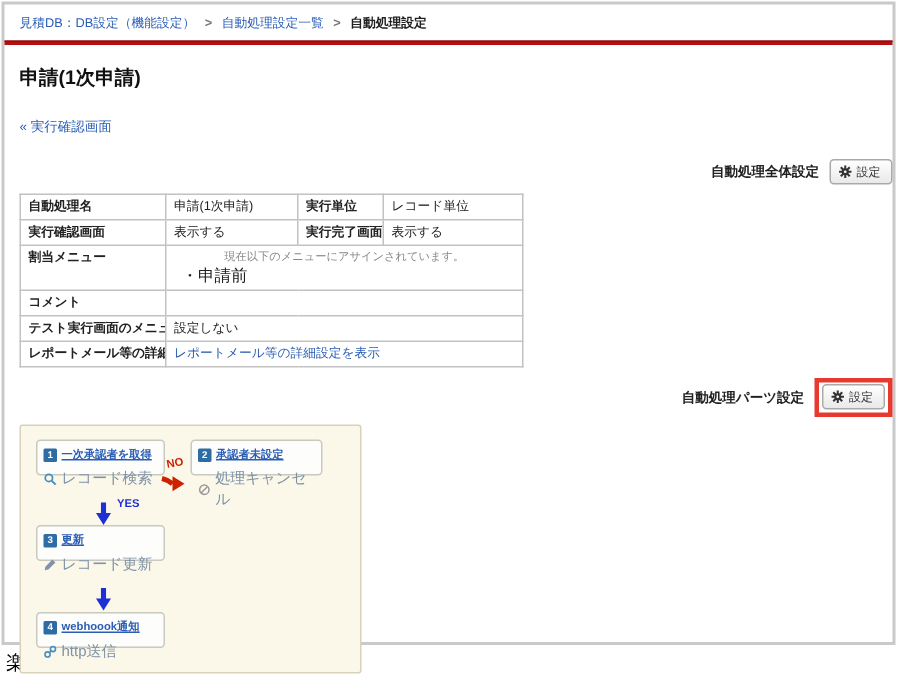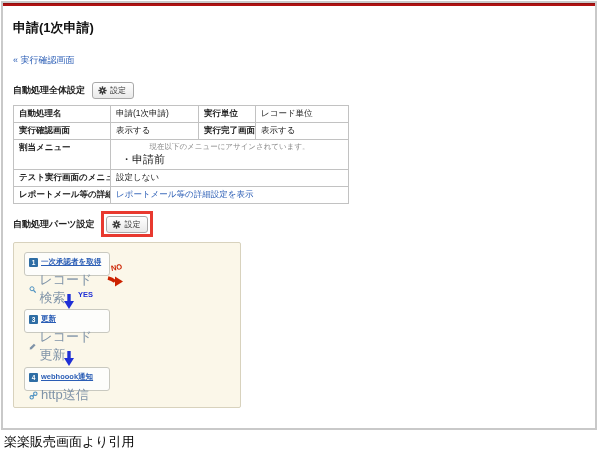--- a/index.html
+++ b/index.html
@@ -10,21 +10,21 @@
   
   .breadcrumb { padding:7px 10px 5px 10px; font-size:8.5px; color:#666; }
   .breadcrumb a { color:#2a5db5; text-decoration:none; }
   .breadcrumb .sep { margin:0 4px; color:#777; font-weight:bold; }
   .breadcrumb b { color:#222; font-weight:bold; }
   .redline { height:3px; background:#b01212; border-top:1px solid #8f0d0d; }
   
   h1.page-title { margin:13px 10px 0 10px; font-size:13px; font-weight:bold; color:#111; }
   a.backlink { display:block; margin:17px 10px 0 10px; font-size:9px; color:#2a5db5; text-decoration:none; }
   
-  .sec-head { display:flex; align-items:center; gap:7px; margin:13px 0 0 10px; height:20px; }
+  .sec-head { display:flex; align-items:center; gap:7px; margin:13px 0 0 10px; height:20px;justify-content:flex-end; }
   .sec-head.second { margin-top:8px; height:24px; }
   .sec-title { font-size:9px; font-weight:bold; color:#222; }
   button.setting-btn { display:inline-flex; align-items:center; gap:3px; font-size:8px; color:#333;
            padding:2px 7px 2px 5px; border:1px solid #a9a9a9; border-radius:3px;
            background:linear-gradient(#ffffff,#e9e9e9); cursor:pointer;
            font-family:"Liberation Sans","DejaVu Sans",sans-serif; }
   .red-highlight { display:inline-block; border:3px solid #e8392f; padding:1px 2px; background:transparent; }
   
   table.props { border-collapse:collapse; margin:5px 0 0 10px; table-layout:fixed; width:335px;
                 font-size:8.5px; color:#222; }
@@ -40,33 +40,40 @@
   
   .flow { position:relative; margin:6px 0 0 10px; width:228px; height:166px;
           background:#fbf7e9; border:1px solid #d8d2bd; border-radius:2px; }
   .fbox { position:absolute; width:86px; height:24px; background:#fdfdfb; border:1px solid #c9c9c0;
           border-radius:3px; padding:4px 4px; }
   .fbox .trow { display:flex; align-items:center; gap:3px; }
   .badge { flex:0 0 auto; width:9px; height:9px; background:#2e6da4; color:#fff; font-size:6.5px;
            font-weight:bold; line-height:9px; text-align:center; border-radius:1px; }
   .fbox .title { font-size:7.5px; font-weight:bold; color:#2a5db5; text-decoration:underline;
                  white-space:nowrap; }
-  .fbox .srow { display:flex; align-items:center; gap:3px; margin-top:4px; font-size:13px; color:#7f93a8; }
+  .fbox .srow { display:flex; align-items:center; gap:3px; margin-top:4px; font-size:10px; color:#7f93a8; }
   .flow-label { position:absolute; font-size:7.5px; font-weight:bold; }
   .lbl-yes { color:#1f2fd6; }
   .lbl-no { color:#cc2200; transform:rotate(-10deg); }
   .arrow { position:absolute; }
   
   .caption { margin:3px 0 0 4px; font-size:13px; color:#000; }
 </style>
 </head>
 <body>
 
 <div class="frame">
 
+  <div class="breadcrumb">
+    <a href="#">見積DB：DB設定（機能設定）</a>
+    <span class="sep">&gt;</span>
+    <a href="#">自動処理設定一覧</a>
+    <span class="sep">&gt;</span>
+    <b>自動処理設定</b>
+  </div>
 
   <div class="redline"></div>
 
   <h1 class="page-title">申請(1次申請)</h1>
 
   <a href="#" class="backlink">« 実行確認画面</a>
 
   <div class="sec-head">
     <span class="sec-title">自動処理全体設定</span>
     <button class="setting-btn">
@@ -105,20 +112,24 @@
       <td>表示する</td>
     </tr>
     <tr>
       <th>割当メニュー</th>
       <td class="tall" colspan="3">
         <div class="assign-note">現在以下のメニューにアサインされています。</div>
         <div class="assign-item">・申請前</div>
       </td>
     </tr>
     <tr>
+      <th>コメント</th>
+      <td colspan="3"></td>
+    </tr>
+    <tr>
       <th>テスト実行画面のメニュー</th>
       <td colspan="3">設定しない</td>
     </tr>
     <tr>
       <th>レポートメール等の詳細設定</th>
       <td colspan="3">
         <a href="#">レポートメール等の詳細設定を表示</a>
       </td>
     </tr>
   </tbody>
@@ -153,20 +164,33 @@
       </div>
       <div class="srow">
         <svg width="9" height="9" viewBox="0 0 10 10">
             <circle cx="4" cy="4" r="2.7" fill="none" stroke="#4a8fc0" stroke-width="1.3"></circle>
             <line x1="6" y1="6" x2="9" y2="9" stroke="#4a8fc0" stroke-width="1.5"></line>
           </svg>
         <span>レコード検索</span>
       </div>
     </div>
 
+    <div class="fbox" style="left:113px; top:9px; width:88px;">
+      <div class="trow">
+        <span class="badge">2</span>
+        <a href="#" class="title">承認者未設定</a>
+      </div>
+      <div class="srow">
+        <svg width="9" height="9" viewBox="0 0 10 10">
+            <circle cx="5" cy="5" r="3.7" fill="none" stroke="#999" stroke-width="1.2"></circle>
+            <line x1="2.4" y1="7.6" x2="7.6" y2="2.4" stroke="#999" stroke-width="1.2"></line>
+          </svg>
+        <span>処理キャンセル</span>
+      </div>
+    </div>
 
     <span class="flow-label lbl-no" style="left:97px; top:20px;">NO</span>
     <svg class="arrow" style="left:93px; top:31px;" width="18" height="15" viewBox="0 0 18 15">
       <path d="M1 4 Q5 5 8 7.5 L8 7.5" fill="none" stroke="#cc2200" stroke-width="3.4"></path>
       <path d="M8 2.5 L16 7.5 L8 12.5 Z" fill="#cc2200"></path>
     </svg>
 
     <svg class="arrow" style="left:48px; top:50px;" width="14" height="17" viewBox="0 0 14 17">
       <line x1="7" y1="1" x2="7" y2="9" stroke="#1f2fd6" stroke-width="3.4"></line>
       <path d="M2 8 L7 16 L12 8 Z" fill="#1f2fd6"></path>

